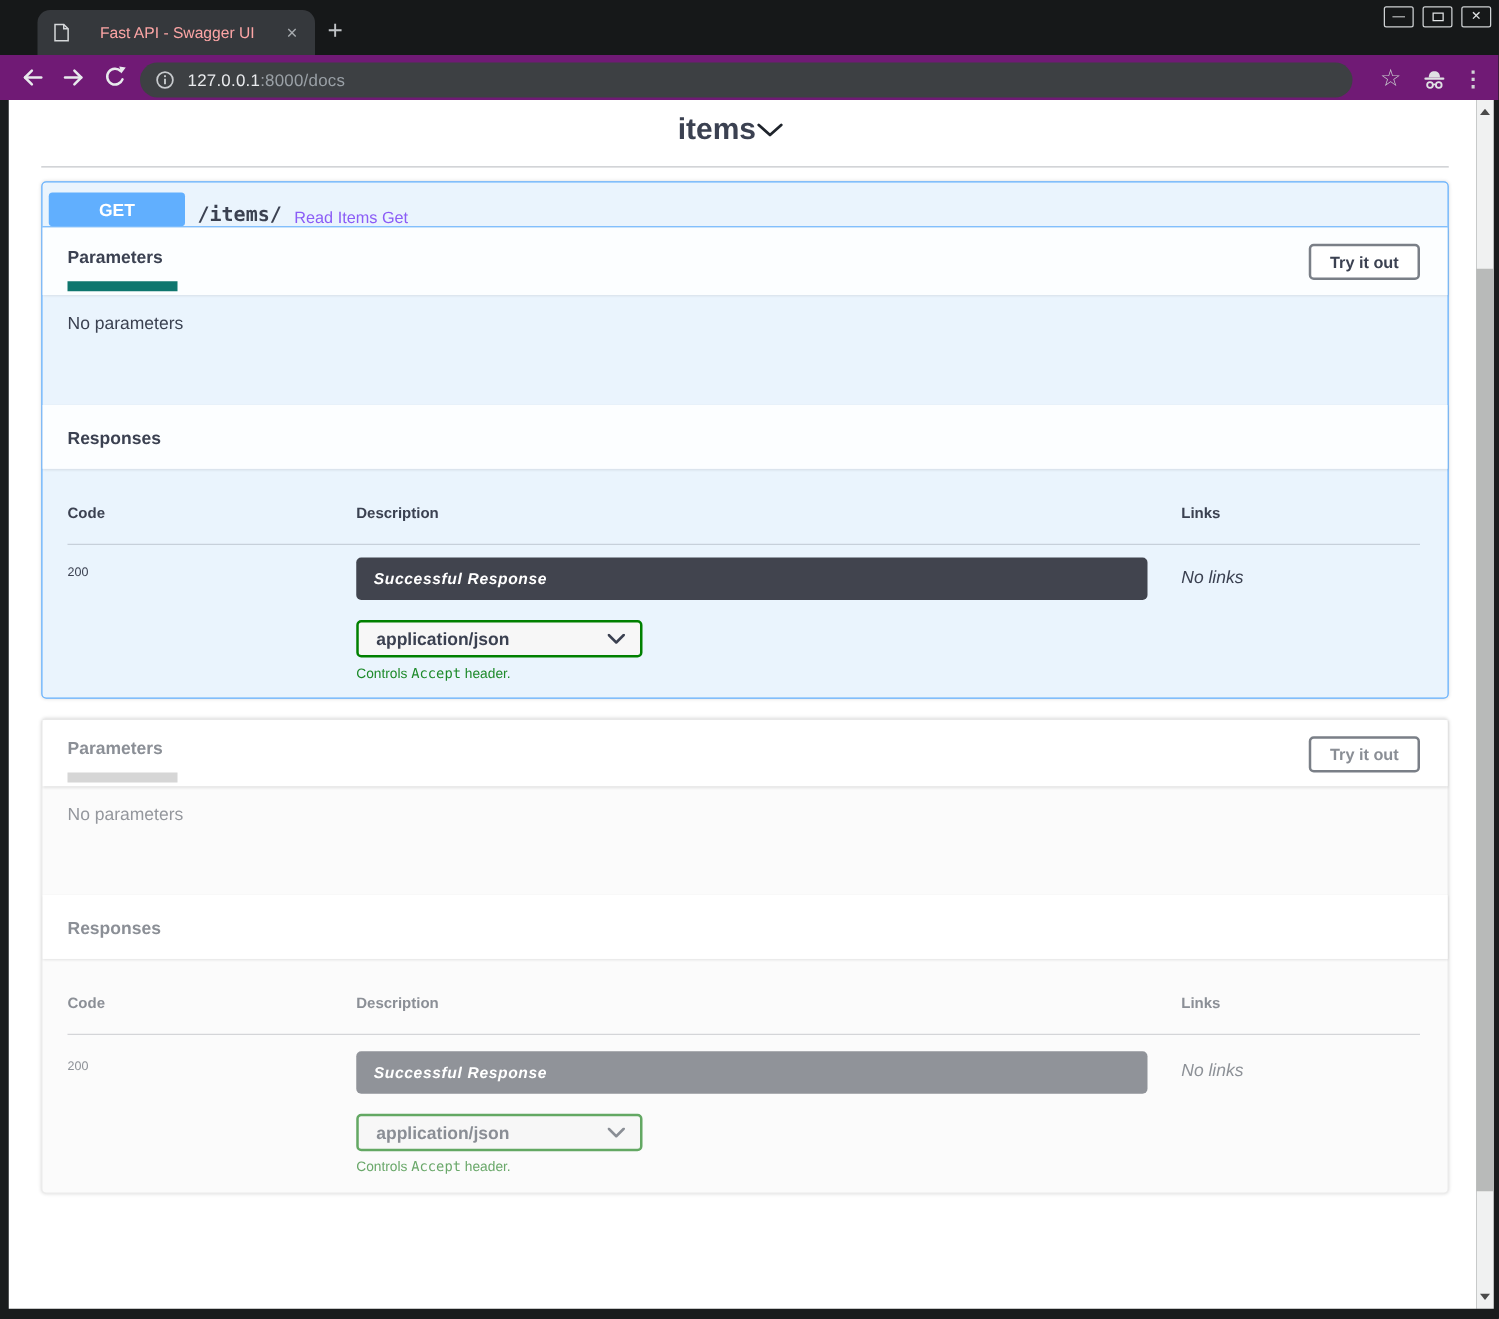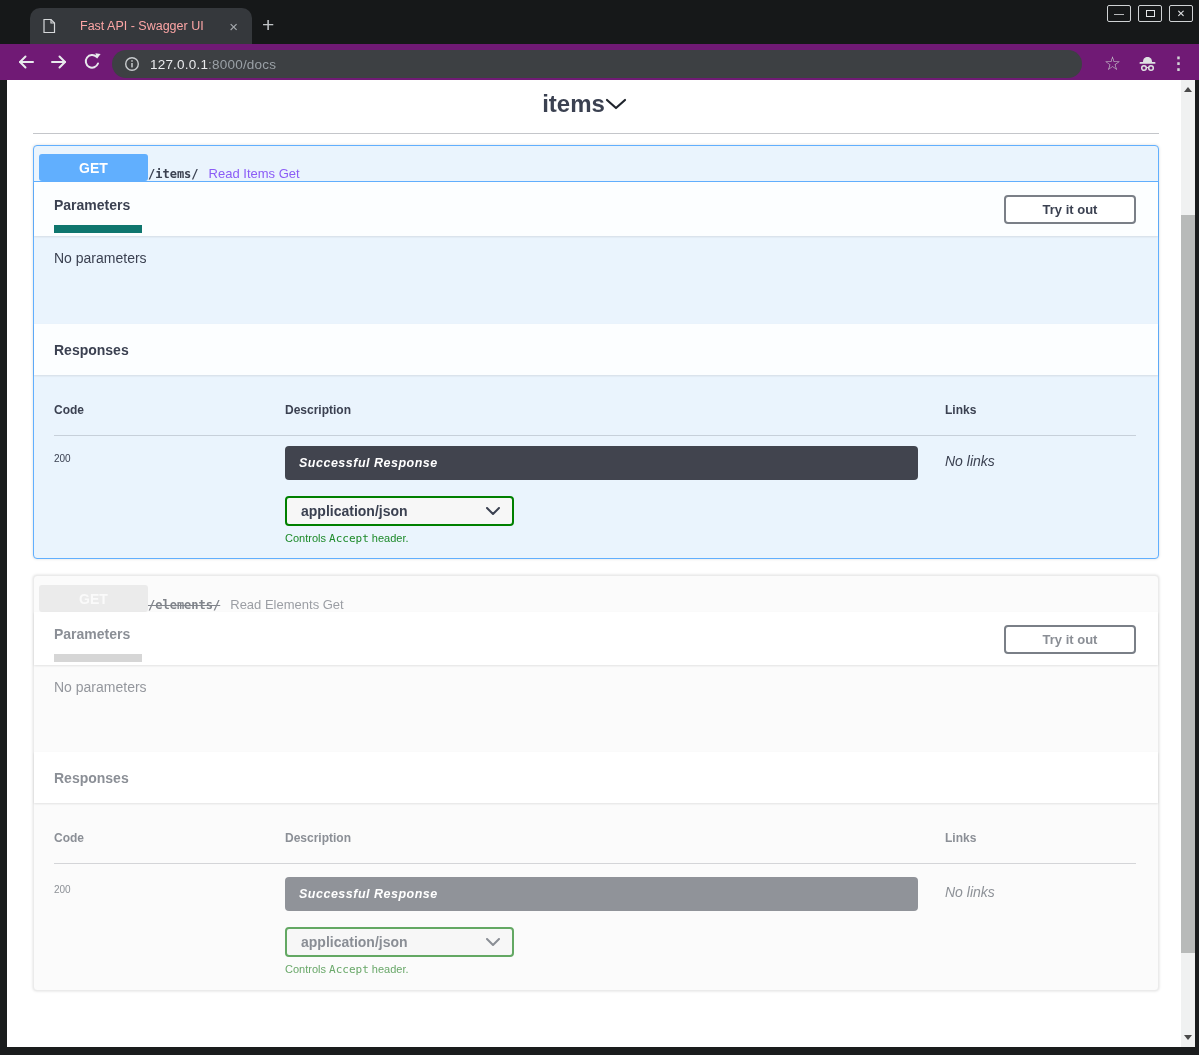--- a/index.html
+++ b/index.html
@@ -42,35 +42,35 @@
   .opblock{border-radius:4px;margin-top:11px;box-shadow:0 0 3px rgba(0,0,0,.15);}
   .op-items{border:1px solid #61affe;background:#eaf4fd;}
   .op-dep{border:1px solid #ebebeb;background:#fbfbfb;margin-top:16px;}
 
   .op-summary{height:36px;display:flex;align-items:flex-end;padding:0 10px 0 5px;cursor:pointer;}
   .op-items .op-summary{border-bottom:1px solid #61affe;}
   .method-btn{width:109px;height:27px;border-radius:3px;display:flex;align-items:center;justify-content:center;
               font-size:14px;font-weight:bold;color:#fff;}
   .op-items .method-btn{background:#61affe;}
   .op-dep .method-btn{background:#ebebeb;color:#fafafa;}
-  .op-path{font-family:"DejaVu Sans Mono",monospace;font-size:12px;font-weight:600;color:#3b4151;}
+  .op-path{margin-left:10px;font-family:"DejaVu Sans Mono",monospace;font-size:16px;font-weight:600;color:#3b4151;}
   .op-dep .op-path{color:#80848b;text-decoration:line-through;}
   .op-sum-text{margin-left:10px;font-size:13px;color:#8b5cf6;}
   .op-dep .op-sum-text{color:#9b9ea4;}
 
   .op-desc{height:52px;padding:19px 0 0 20px;}
   .warn{font-size:14px;font-weight:bold;color:#82868e;}
 
   .sec-head{position:relative;background:rgba(255,255,255,.85);box-shadow:0 1px 2px rgba(0,0,0,.1);}
   .op-items .sec-head-params{height:54px;}
   .op-dep .sec-head-params{height:53px;}
   .tab-h4{position:absolute;left:20px;bottom:3px;margin:0;font-size:14px;font-weight:bold;color:#3b4151;
           padding:0 12px 12px 0;border-bottom:8px solid #0f766e;}
   .op-dep .tab-h4{color:#8b8f96;border-bottom-color:#d6d6d6;}
-  .tryout{position:absolute;right:22px;top:13px;width:132px;height:29px;background:#fff;
+  .tryout{position:absolute;right:22px;top:13px;width:89px;height:29px;background:#fff;
           border:2px solid #7a7f87;border-radius:4px;font-size:13px;font-weight:bold;color:#3b4151;
           display:flex;align-items:center;justify-content:center;cursor:pointer;}
   .op-dep .tryout{color:#8a8e95;}
 
   .op-items .sec-body{height:88px;}
   .op-dep .sec-body{height:87px;}
   .sec-body{padding:14px 0 0 20px;font-size:14px;color:#3b4151;}
   .op-dep .sec-body{color:#94979d;}
 
   .sec-head-resp{height:51px;display:flex;align-items:center;padding-left:20px;}
@@ -232,25 +232,20 @@
                 </svg>
               </div>
               <div class="accept-note"><span>Controls </span><code>Accept</code><span> header.</span></div>
             </div>
             <div class="col-links no-links">No links</div>
           </div>
         </div>
       </div>
 
       <div class="opblock op-dep">
-        <div class="op-summary">
-          <span class="method-btn">GET</span>
-          <span class="op-path">/elements/</span>
-          <span class="op-sum-text">Read Elements Get</span>
-        </div>
         <div class="sec-head sec-head-params">
           <h4 class="tab-h4">Parameters</h4>
           <div class="tryout">Try it out</div>
         </div>
         <div class="sec-body">
           <span>No parameters</span>
         </div>
         <div class="sec-head sec-head-resp">
           <h4>Responses</h4>
         </div>

